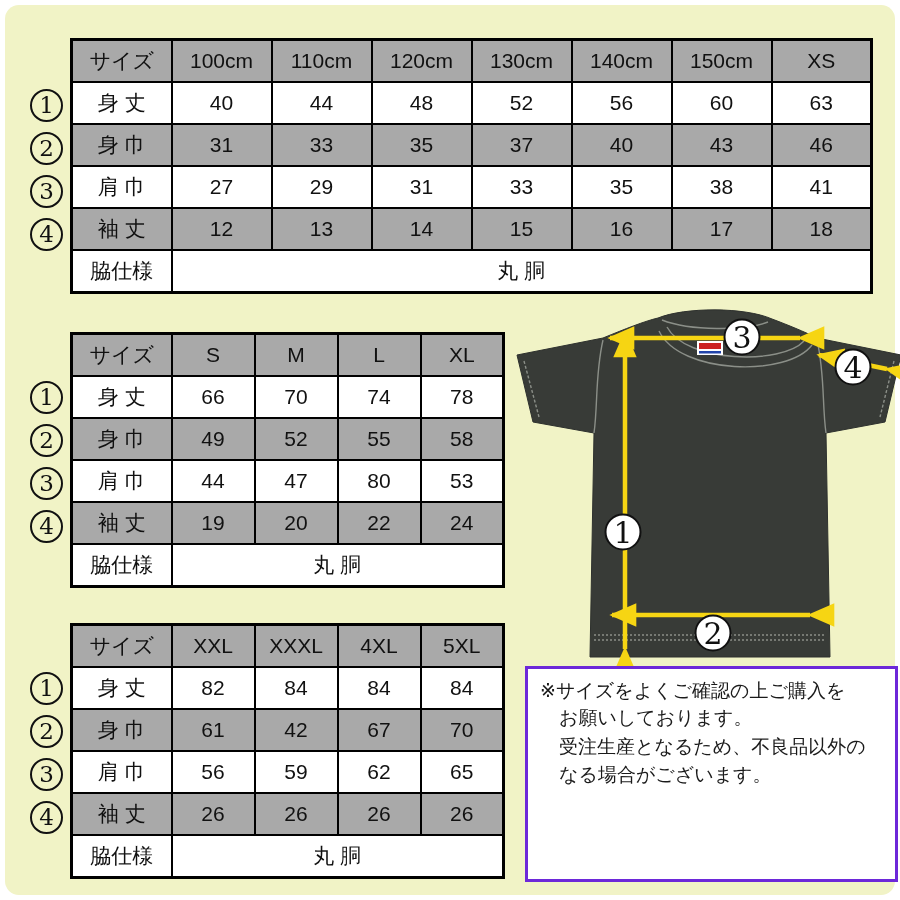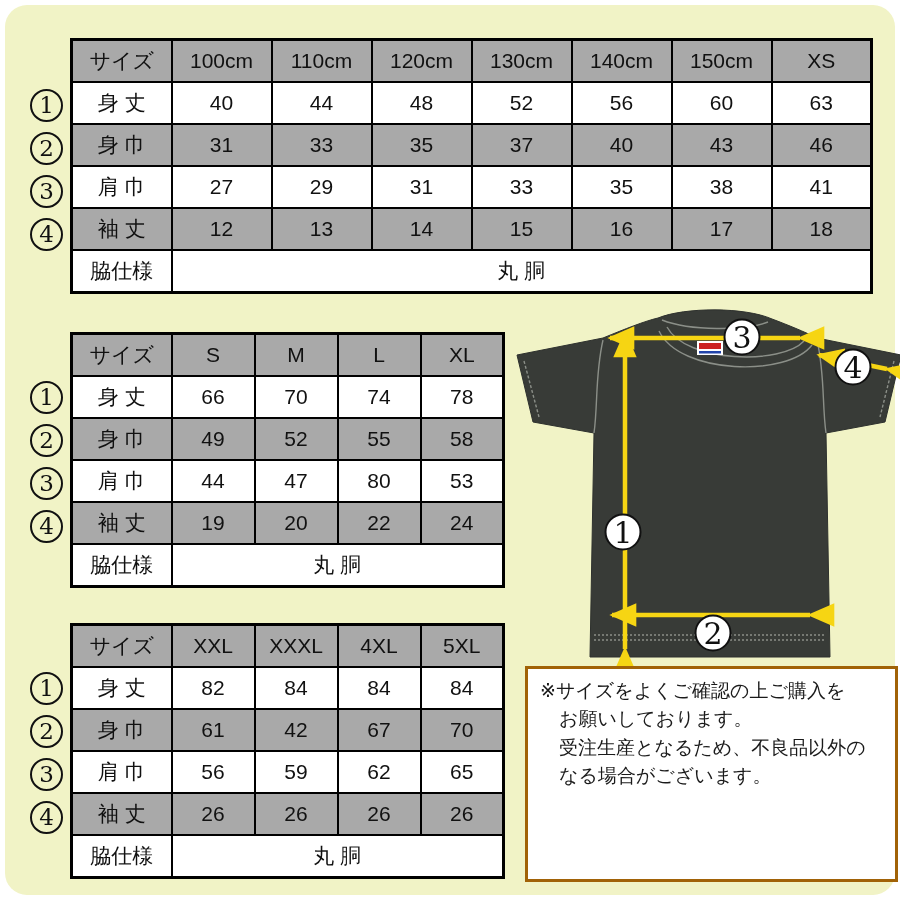--- a/index.html
+++ b/index.html
@@ -3,21 +3,21 @@
 <meta charset="utf-8">
 <style>
   html,body{margin:0;padding:0;}
   body{
     width:900px;height:900px;position:relative;overflow:hidden;
     background:#ffffff;
     font-family:"Liberation Sans","DejaVu Sans",sans-serif;
   }
   .canvas{
     position:absolute;left:5px;top:5px;width:890px;height:890px;
-    background:#f1f3c6;border-radius:22px;
+    background:#f1f3c6;border-radius:14px;
   }
   
   table.t{
     position:absolute;border-collapse:collapse;table-layout:fixed;
     background:#ffffff;border:3px solid #000;
   }
   table.t td{
     border:2px solid #000;height:40px;padding:0;
     text-align:center;vertical-align:middle;
     font-size:21px;color:#111;background:#ffffff;
@@ -32,24 +32,24 @@
   .cnum{
     position:absolute;width:29px;height:29px;border:2px solid #111;
     border-radius:50%;background:transparent;
     display:flex;align-items:center;justify-content:center;
     font-family:"DejaVu Serif","Liberation Serif",serif;
     font-size:23px;color:#111;line-height:1;
   }
   
   .note{
     position:absolute;left:520px;top:661px;width:373px;height:216px;
-    background:#ffffff;border:3px solid #a16207;box-sizing:border-box;
+    background:#ffffff;border:3px solid #6d28d9;box-sizing:border-box;
     padding:8px 4px 0 12px;font-size:19px;line-height:28.4px;color:#1a1a1a;
   }
-  .note .ind{padding-left:19px;}
+  .note .ind{padding-left:19px;font-family:Liberation Mono, monospace;}
   
   svg.shirt{position:absolute;left:505px;top:300px;}
   .marker-digit{
     font-family:"DejaVu Serif","Liberation Serif",serif;
     font-size:30px;fill:#111;
   }
 </style>
 </head>
 <body>
 

